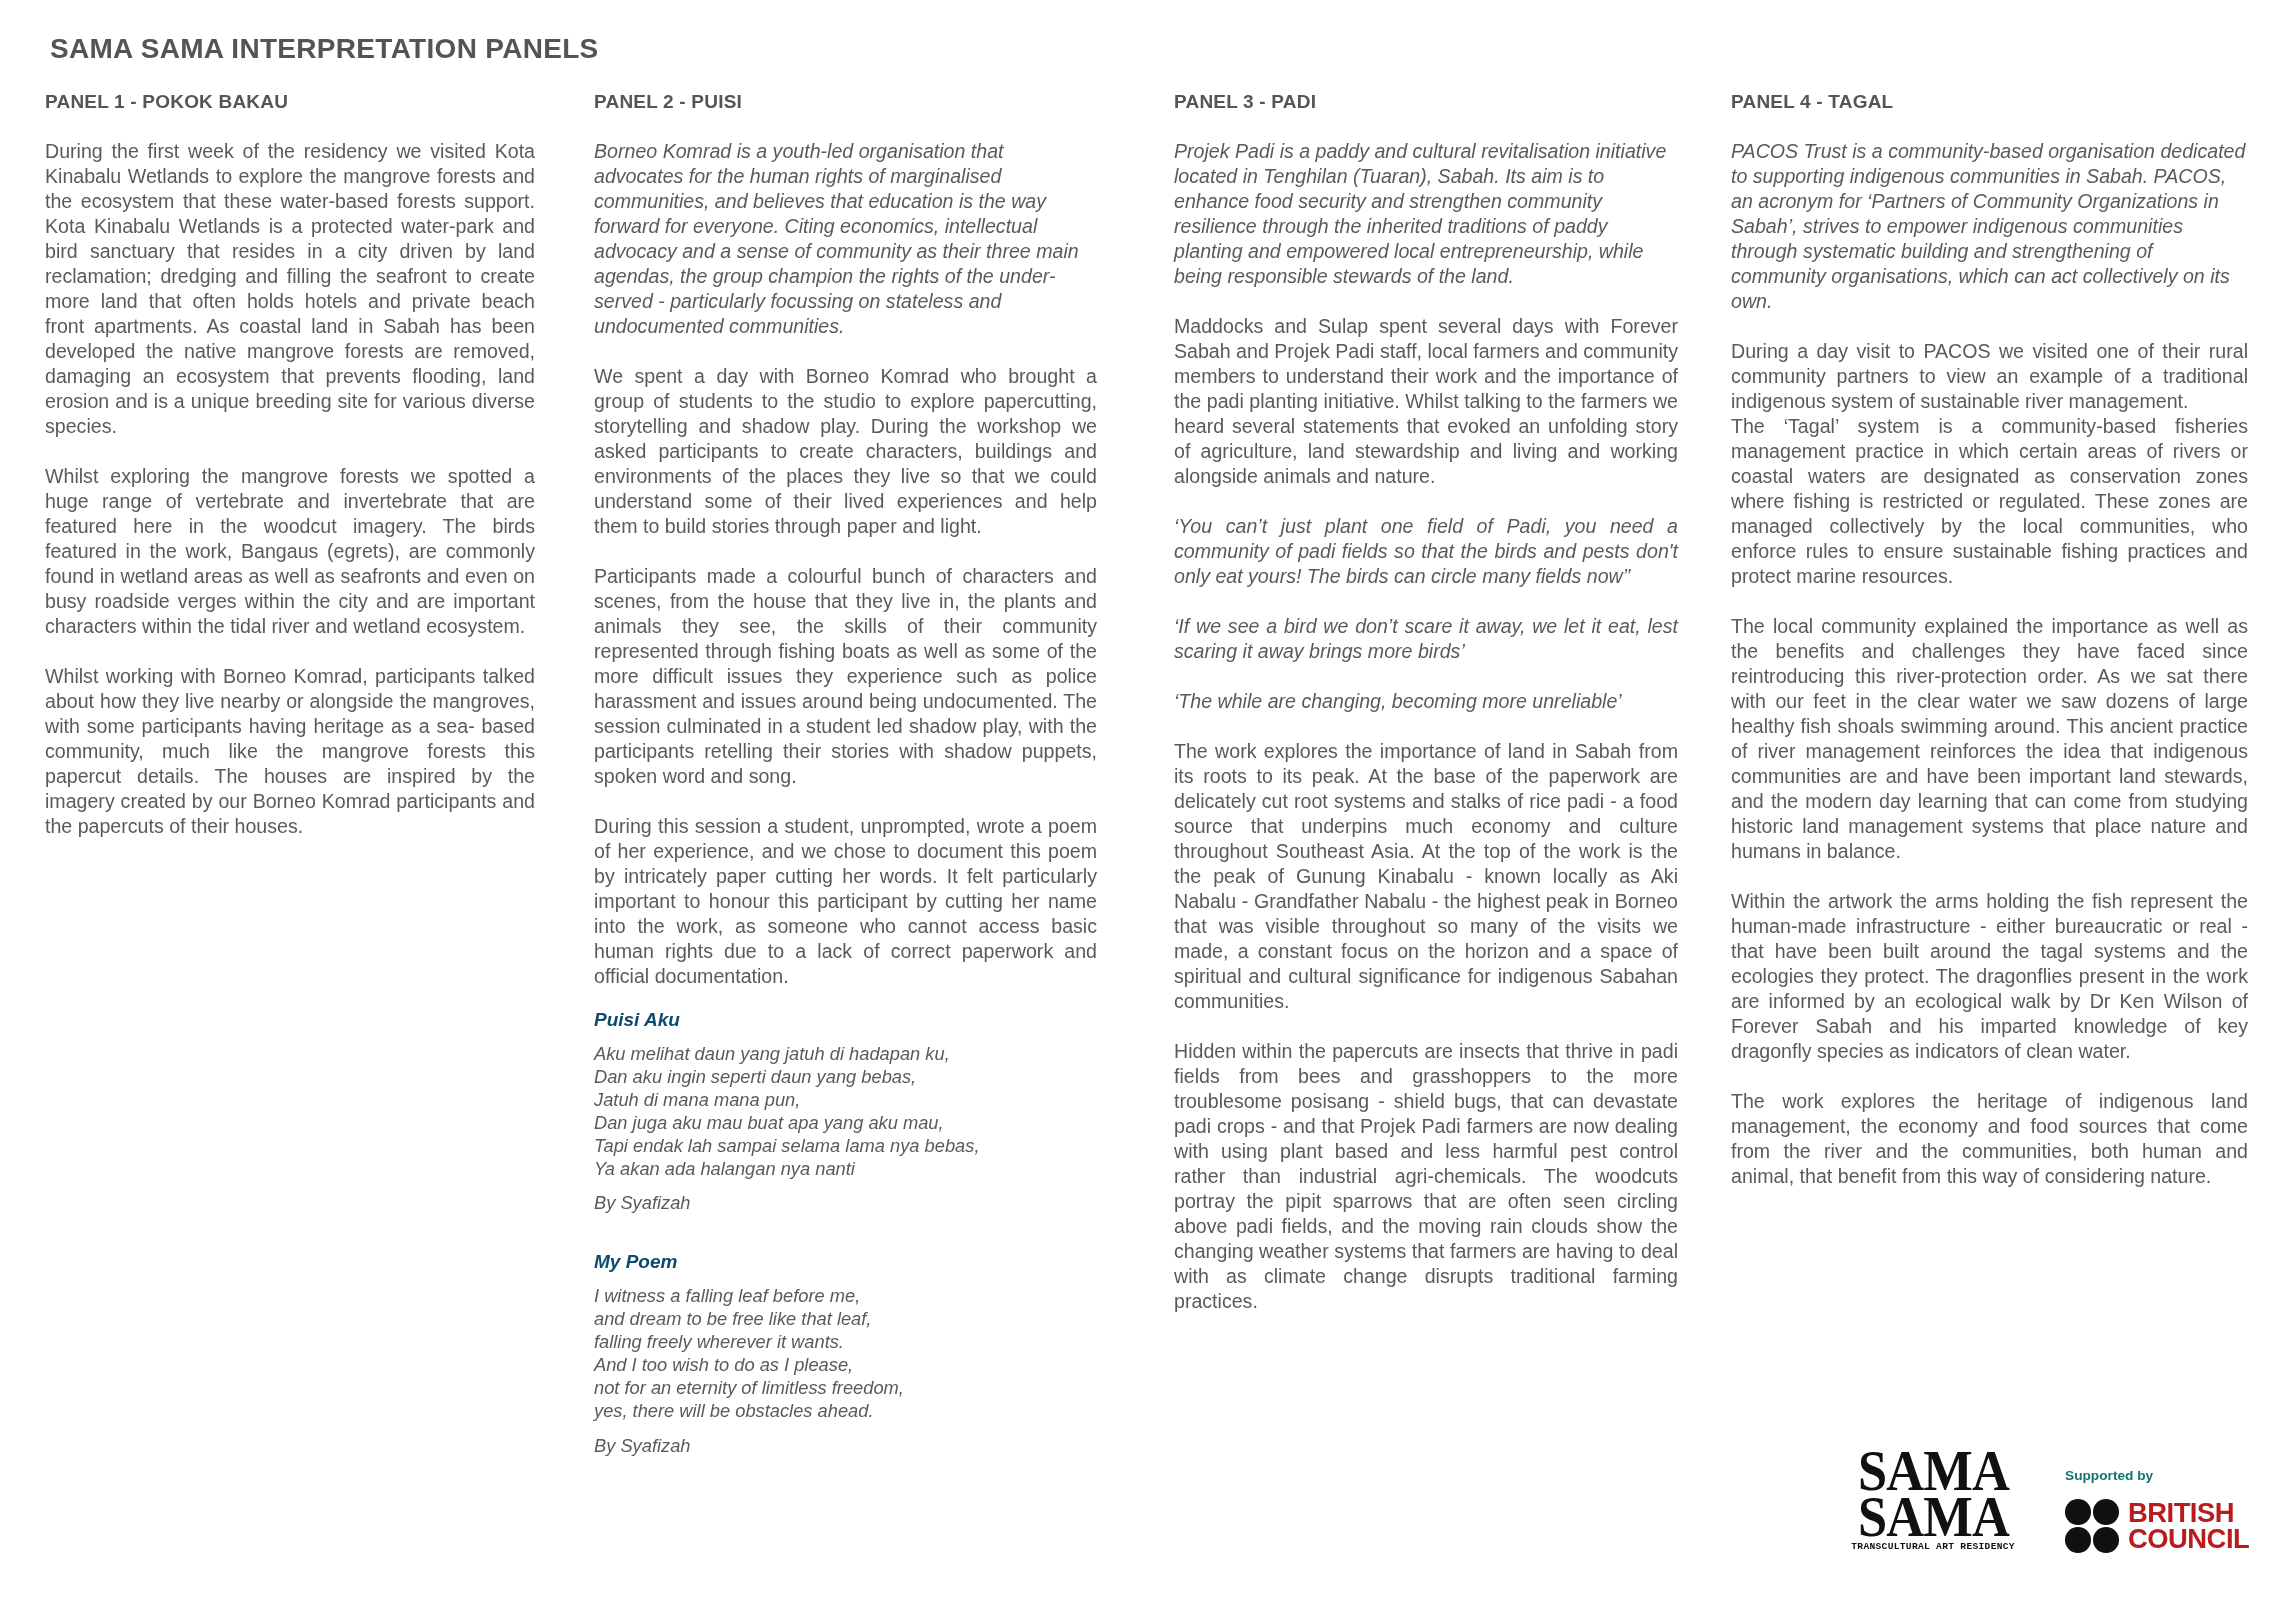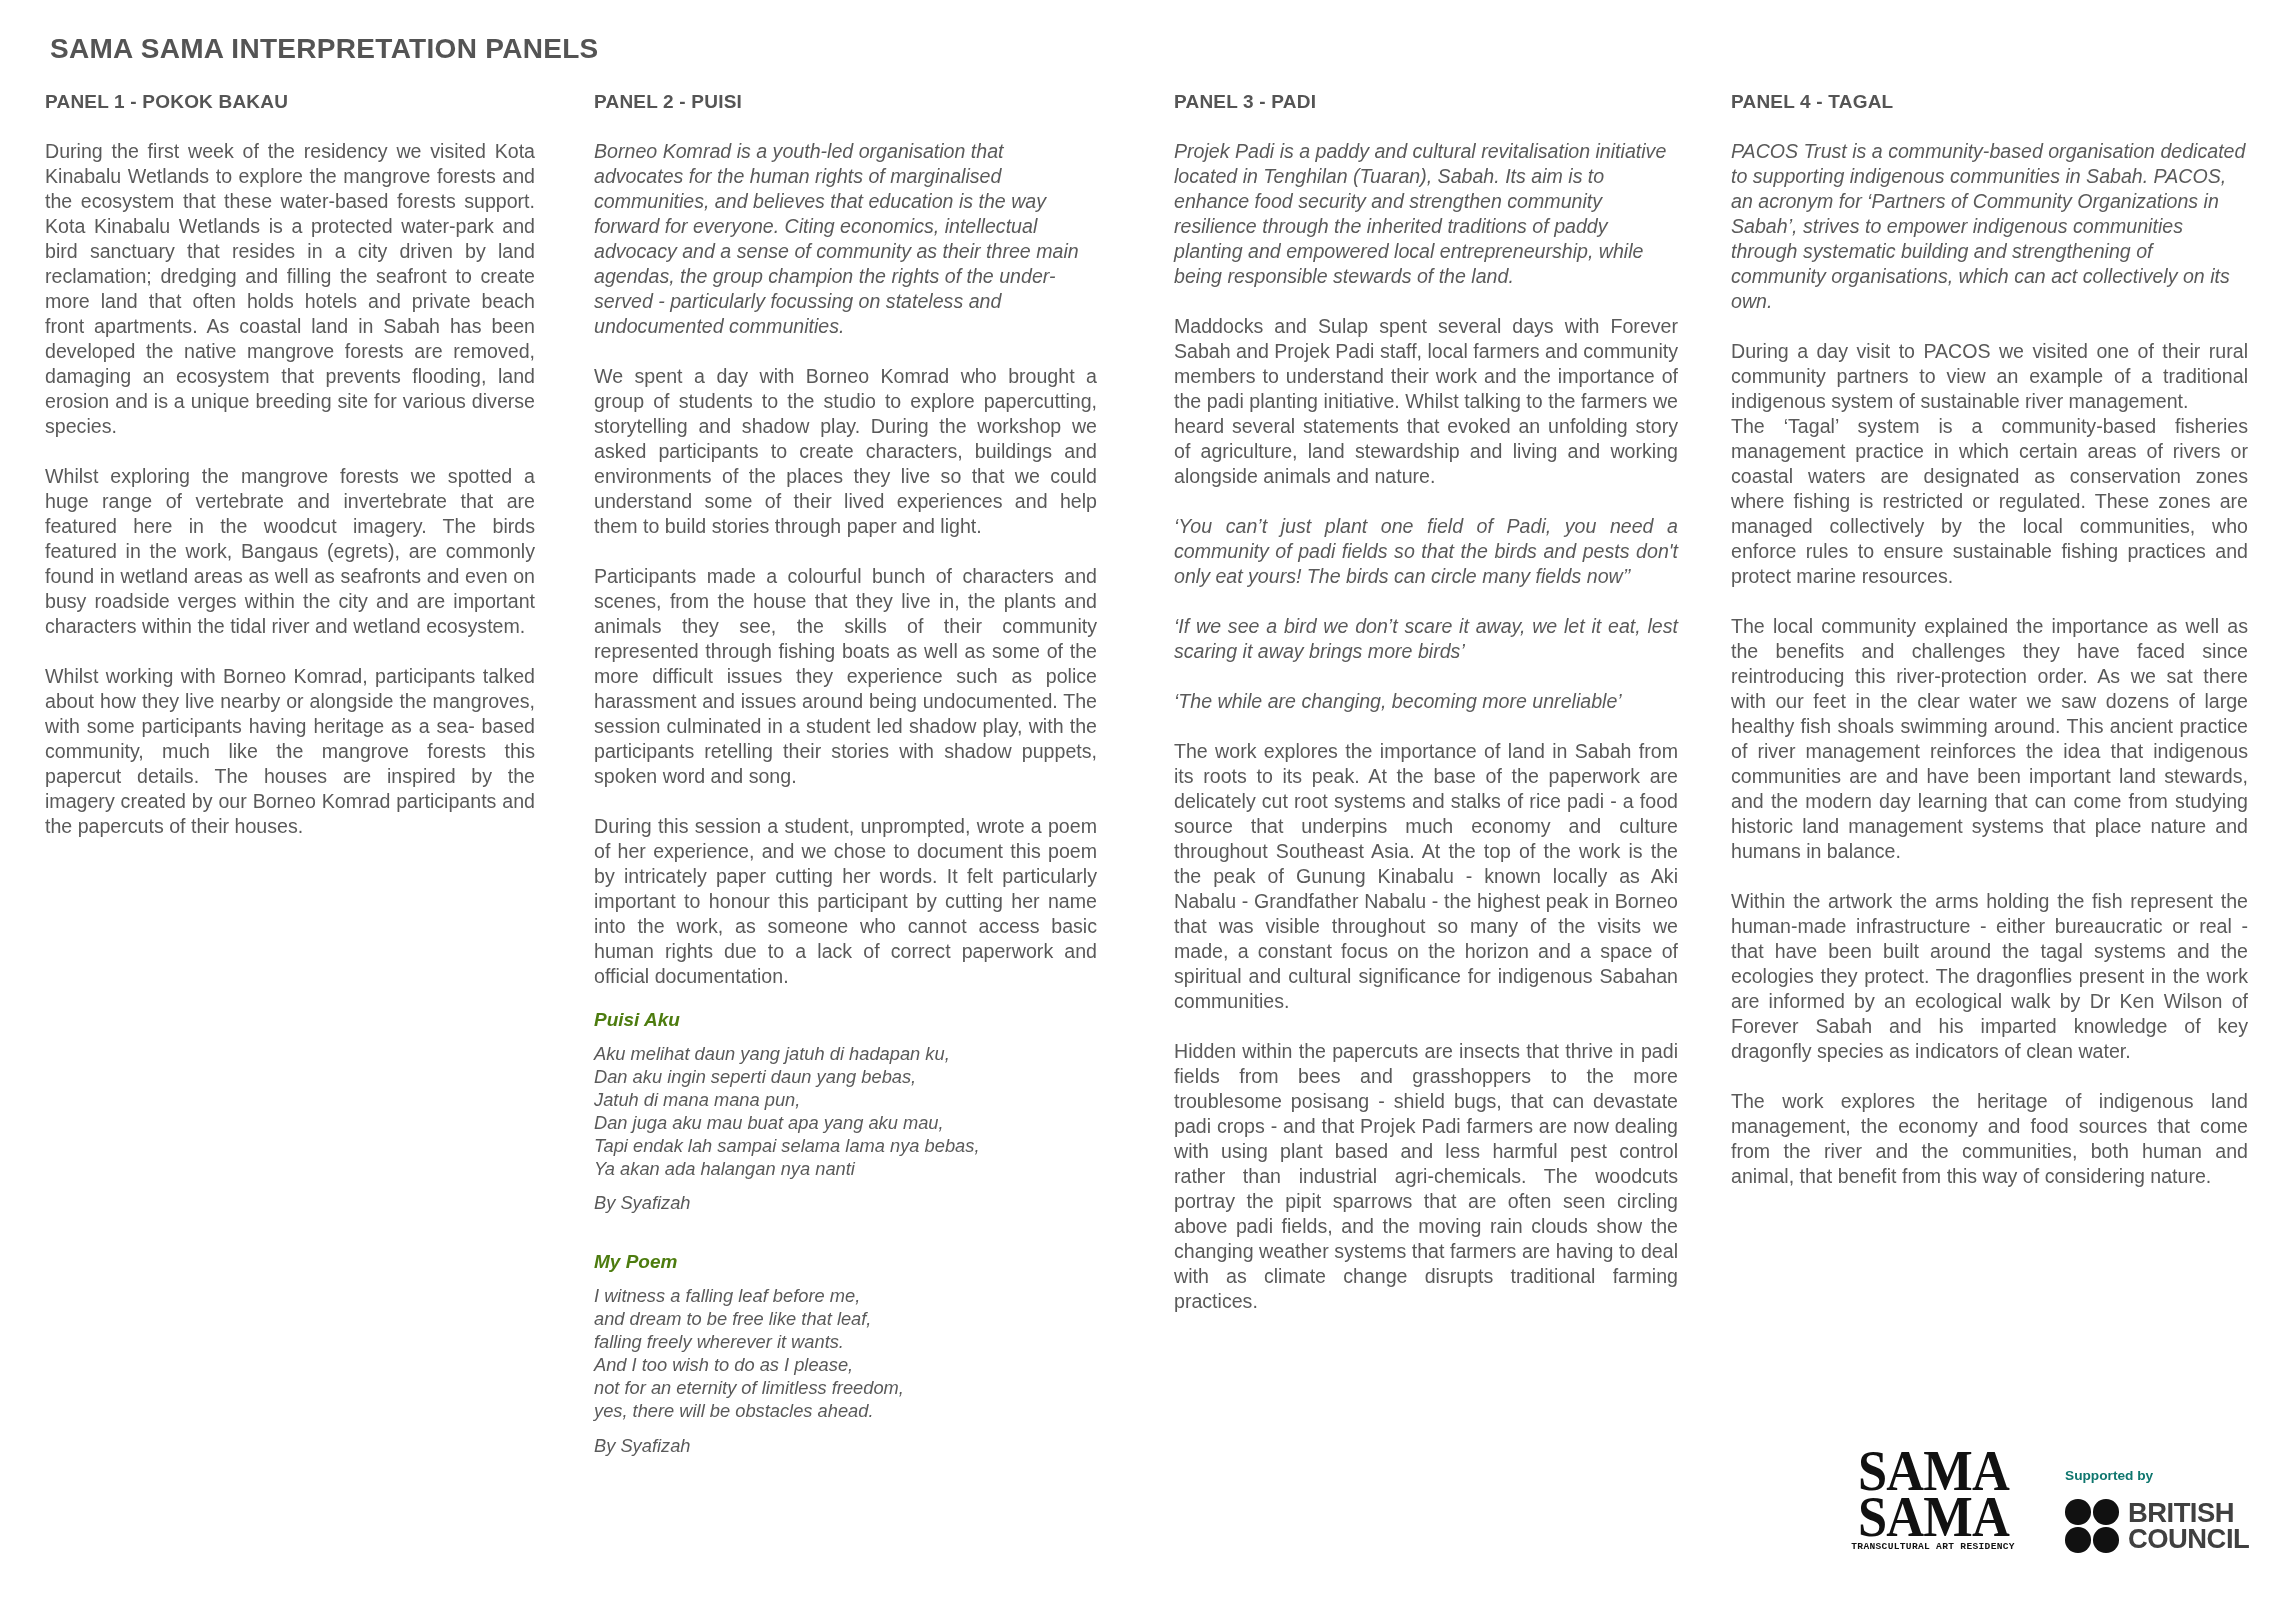--- a/index.html
+++ b/index.html
@@ -10,35 +10,35 @@
   .col { position: absolute; top: 91px; }
   .col h2 { font-size: 19px; font-weight: bold; color: #555; margin: 0 0 25.6px 0; letter-spacing: 0.2px; }
   .col p { font-size: 19.6px; line-height: 25px; margin: 0 0 25px 0; text-align: justify; text-align-last: left; }
   .col p.intro { font-style: italic; text-align: left; }
   .col p.quote { font-style: italic; }
   .col p.tight { margin-bottom: 0; }
   .c1 { left: 45px; width: 490px; }
   .c2 { left: 594px; width: 503px; }
   .c3 { left: 1174px; width: 504px; }
   .c4 { left: 1731px; width: 517px; }
-  .poem-title { font-size: 19px; font-weight: bold; font-style: italic; color: #4d7c0f; margin: 0 0 11px 0; }
+  .poem-title { font-size: 19px; font-weight: bold; font-style: italic; color: #0c4a6e; margin: 0 0 11px 0; }
   .poem { font-style: italic; font-size: 18.3px; line-height: 23px; margin: 0 0 12.8px 0; }
   .poem div { white-space: nowrap; }
   .byline { font-style: italic; font-size: 18.3px; margin: 0 0 37px 0; }
   .logos { position: absolute; left: 1837px; top: 1448px; width: 439px; height: 119px; }
   .sama { position: absolute; left: 4.6px; top: 0; width: 183px; text-align: center; color: #111; }
   .sama .big { font-family: "Liberation Serif", "DejaVu Serif", serif; font-weight: bold;
                font-size: 57px; line-height: 46px; letter-spacing: -0.9px; transform: scaleX(0.92); }
   .sama .sub { font-family: "Liberation Mono", "DejaVu Sans Mono", monospace; font-size: 9.6px;
                font-weight: bold; letter-spacing: 0.3px; margin-top: 1px; white-space: nowrap; }
   .supported { position: absolute; left: 228px; top: 20px; font-size: 13.7px; font-weight: bold; color: #0f766e; }
   .bc { position: absolute; left: 228px; top: 51px; display: flex; align-items: center; }
   .bc-dots { display: grid; grid-template-columns: 25.6px 25.6px; grid-template-rows: 25.6px 25.6px; gap: 2.7px; margin-right: 9.1px; }
   .bc-dots span { width: 25.6px; height: 25.6px; border-radius: 50%; background: #111; display: block; }
-  .bc-text { font-size: 27.4px; font-weight: bold; color: #404040; line-height: 25.6px; letter-spacing: -0.5px; }
+  .bc-text { font-size: 27.4px; font-weight: bold; color: #b91c1c; line-height: 25.6px; letter-spacing: -0.5px; }
 </style>
 </head>
 <body>
 
 <h1 class="title">SAMA SAMA INTERPRETATION PANELS</h1>
 
 <section class="col c1">
   <h2>PANEL 1 - POKOK BAKAU</h2>
   <p>During the first week of the residency we visited Kota Kinabalu Wetlands to explore the mangrove forests and the ecosystem that these water-based forests support. Kota Kinabalu Wetlands is a protected water-park and bird sanctuary that resides in a city driven by land reclamation; dredging and filling the seafront to create more land that often holds hotels and private beach front apartments. As coastal land in Sabah has been developed the native mangrove forests are removed, damaging an ecosystem that prevents flooding, land erosion and is a unique breeding site for various diverse species.</p>
   <p>Whilst exploring the mangrove forests we spotted a huge range of vertebrate and invertebrate that are featured here in the woodcut imagery. The birds featured in the work, Bangaus (egrets), are commonly found in wetland areas as well as seafronts and even on busy roadside verges within the city and are important characters within the tidal river and wetland ecosystem.</p>

